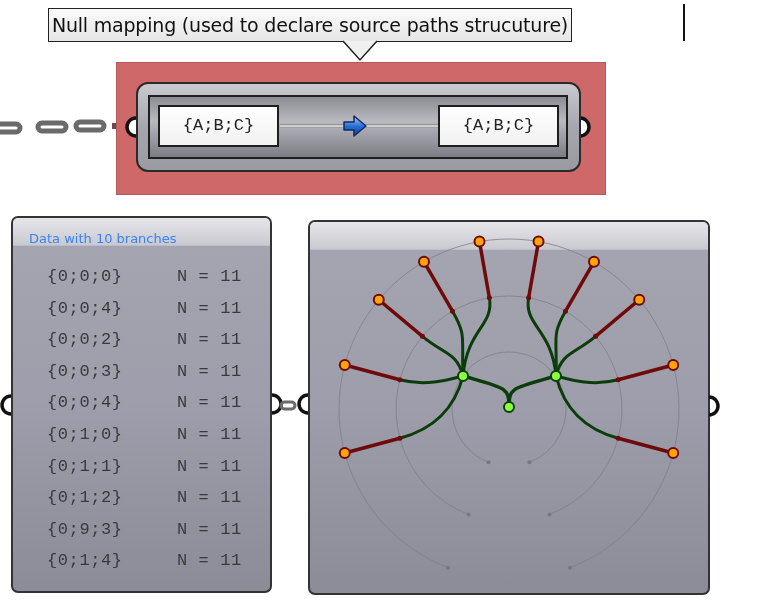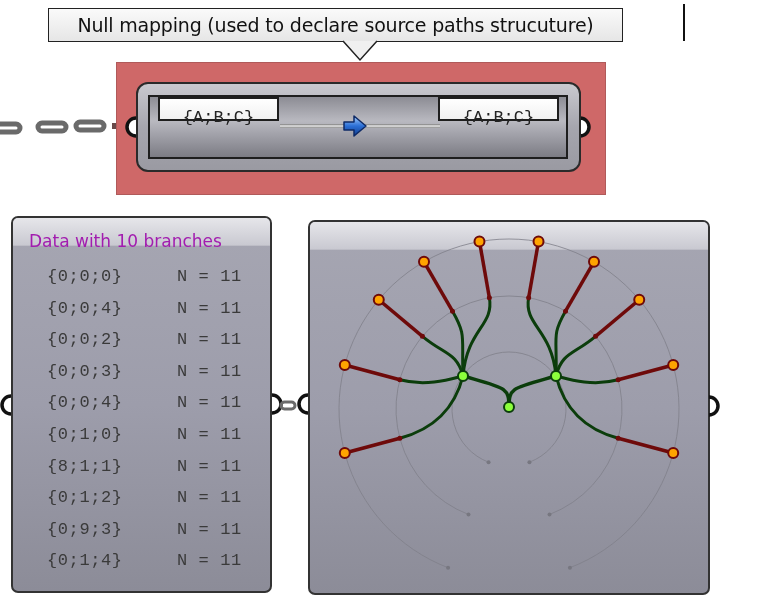--- a/index.html
+++ b/index.html
@@ -1,46 +1,46 @@
 <!DOCTYPE html>
 <html><head>
 <meta charset="utf-8">
 <style>
   html, body { margin:0; padding:0; }
   body { width:766px; height:602px; background:#ffffff; position:relative; overflow:hidden;
          font-family:"DejaVu Sans", sans-serif; }
   .abs { position:absolute; }
 
   
-  #tooltip { left:48px; top:8px; width:575px; height:34px; box-sizing:border-box;
+  #tooltip { left:48px; top:8px; width:524px; height:34px; box-sizing:border-box;
      border:1px solid #222; background:linear-gradient(#fafafa,#e6e6e6);
      font-size:19px; color:#111; line-height:32px; text-align:center; white-space:nowrap; letter-spacing:-0.2px; }
   #cursor-bar { left:683px; top:4px; width:2px; height:37px; background:#111; }
 
   
   #group { left:116px; top:62px; width:490px; height:133px; background:#cf6868; border:1px solid #b05a5a; box-sizing:border-box; }
 
   
   #comp { left:136px; top:82px; width:445px; height:90px; box-sizing:border-box; border:2px solid #2a2a2a; border-radius:12px;
      background:linear-gradient(#c9c9cf,#a6a6ae 50%,#9a9aa2); }
   #comp-inner { left:148px; top:95px; width:420px; height:64px; box-sizing:border-box; border:2px solid #1e1e1e;
      background:linear-gradient(#8c8c94,#b9b9c0 40%,#a4a4ac 60%,#7c7c84); }
   #comp-line { left:280px; top:124px; width:160px; height:4px; background:linear-gradient(#777,#e8e8e8 50%,#888); }
-  .box-text { box-sizing:border-box; border:2px solid #1e1e1e; background:linear-gradient(#ffffff,#f1f1f1); height:24px; top:97px;
+  .box-text { box-sizing:border-box; border:2px solid #1e1e1e; background:linear-gradient(#ffffff,#f1f1f1); height:42px; top:105px;
      font-family:"Liberation Mono", monospace; font-size:17px; color:#222; line-height:38px; text-align:center; }
   #src-box { left:158px; width:121px; }
   #tgt-box { left:438px; width:121px; }
 
   
   .panel { box-sizing:border-box; border:2px solid #333; border-radius:7px;
      background:linear-gradient(#a6a6b2,#9d9dab 50%,#8c8c98); overflow:hidden; }
   .panel-header { position:absolute; left:0; top:0; right:0; height:27px;
      background:linear-gradient(#e6e6ea,#c9c9d1); border-bottom:1px solid #bdbdc6; }
   #data-panel { left:11px; top:216px; width:261px; height:377px; }
-  #data-title { left:29px; top:231px; font-size:17px; color:#a21caf; white-space:nowrap; }
+  #data-title { left:29px; top:231px; font-size:13px; color:#3b82f6; white-space:nowrap; }
   .row { font-family:"Liberation Mono", monospace; font-size:17px; color:#3a3a3a; white-space:nowrap; letter-spacing:0.6px; }
   .row .path { position:absolute; left:16px;text-align:center; }
   .row .count { position:absolute; left:138px;margin-left:8px; }
 
   #viz-panel { left:308px; top:220px; width:402px; height:375px; }
 </style>
 </head>
 <body>
 
 <div id="tooltip" class="abs">
@@ -113,21 +113,21 @@
     </div>
     <div class="abs row" style="left: 31px; top: 393.4px;">
       <span class="path">{0;0;4}</span>
       <span class="count">N = 11</span>
     </div>
     <div class="abs row" style="left: 31px; top: 425px;">
       <span class="path">{0;1;0}</span>
       <span class="count">N = 11</span>
     </div>
     <div class="abs row" style="left: 31px; top: 456.6px;">
-      <span class="path">{8;1;1}</span>
+      <span class="path">{0;1;1}</span>
       <span class="count">N = 11</span>
     </div>
     <div class="abs row" style="left: 31px; top: 488.2px;">
       <span class="path">{0;1;2}</span>
       <span class="count">N = 11</span>
     </div>
     <div class="abs row" style="left: 31px; top: 519.8px;">
       <span class="path">{0;9;3}</span>
       <span class="count">N = 11</span>
     </div>

